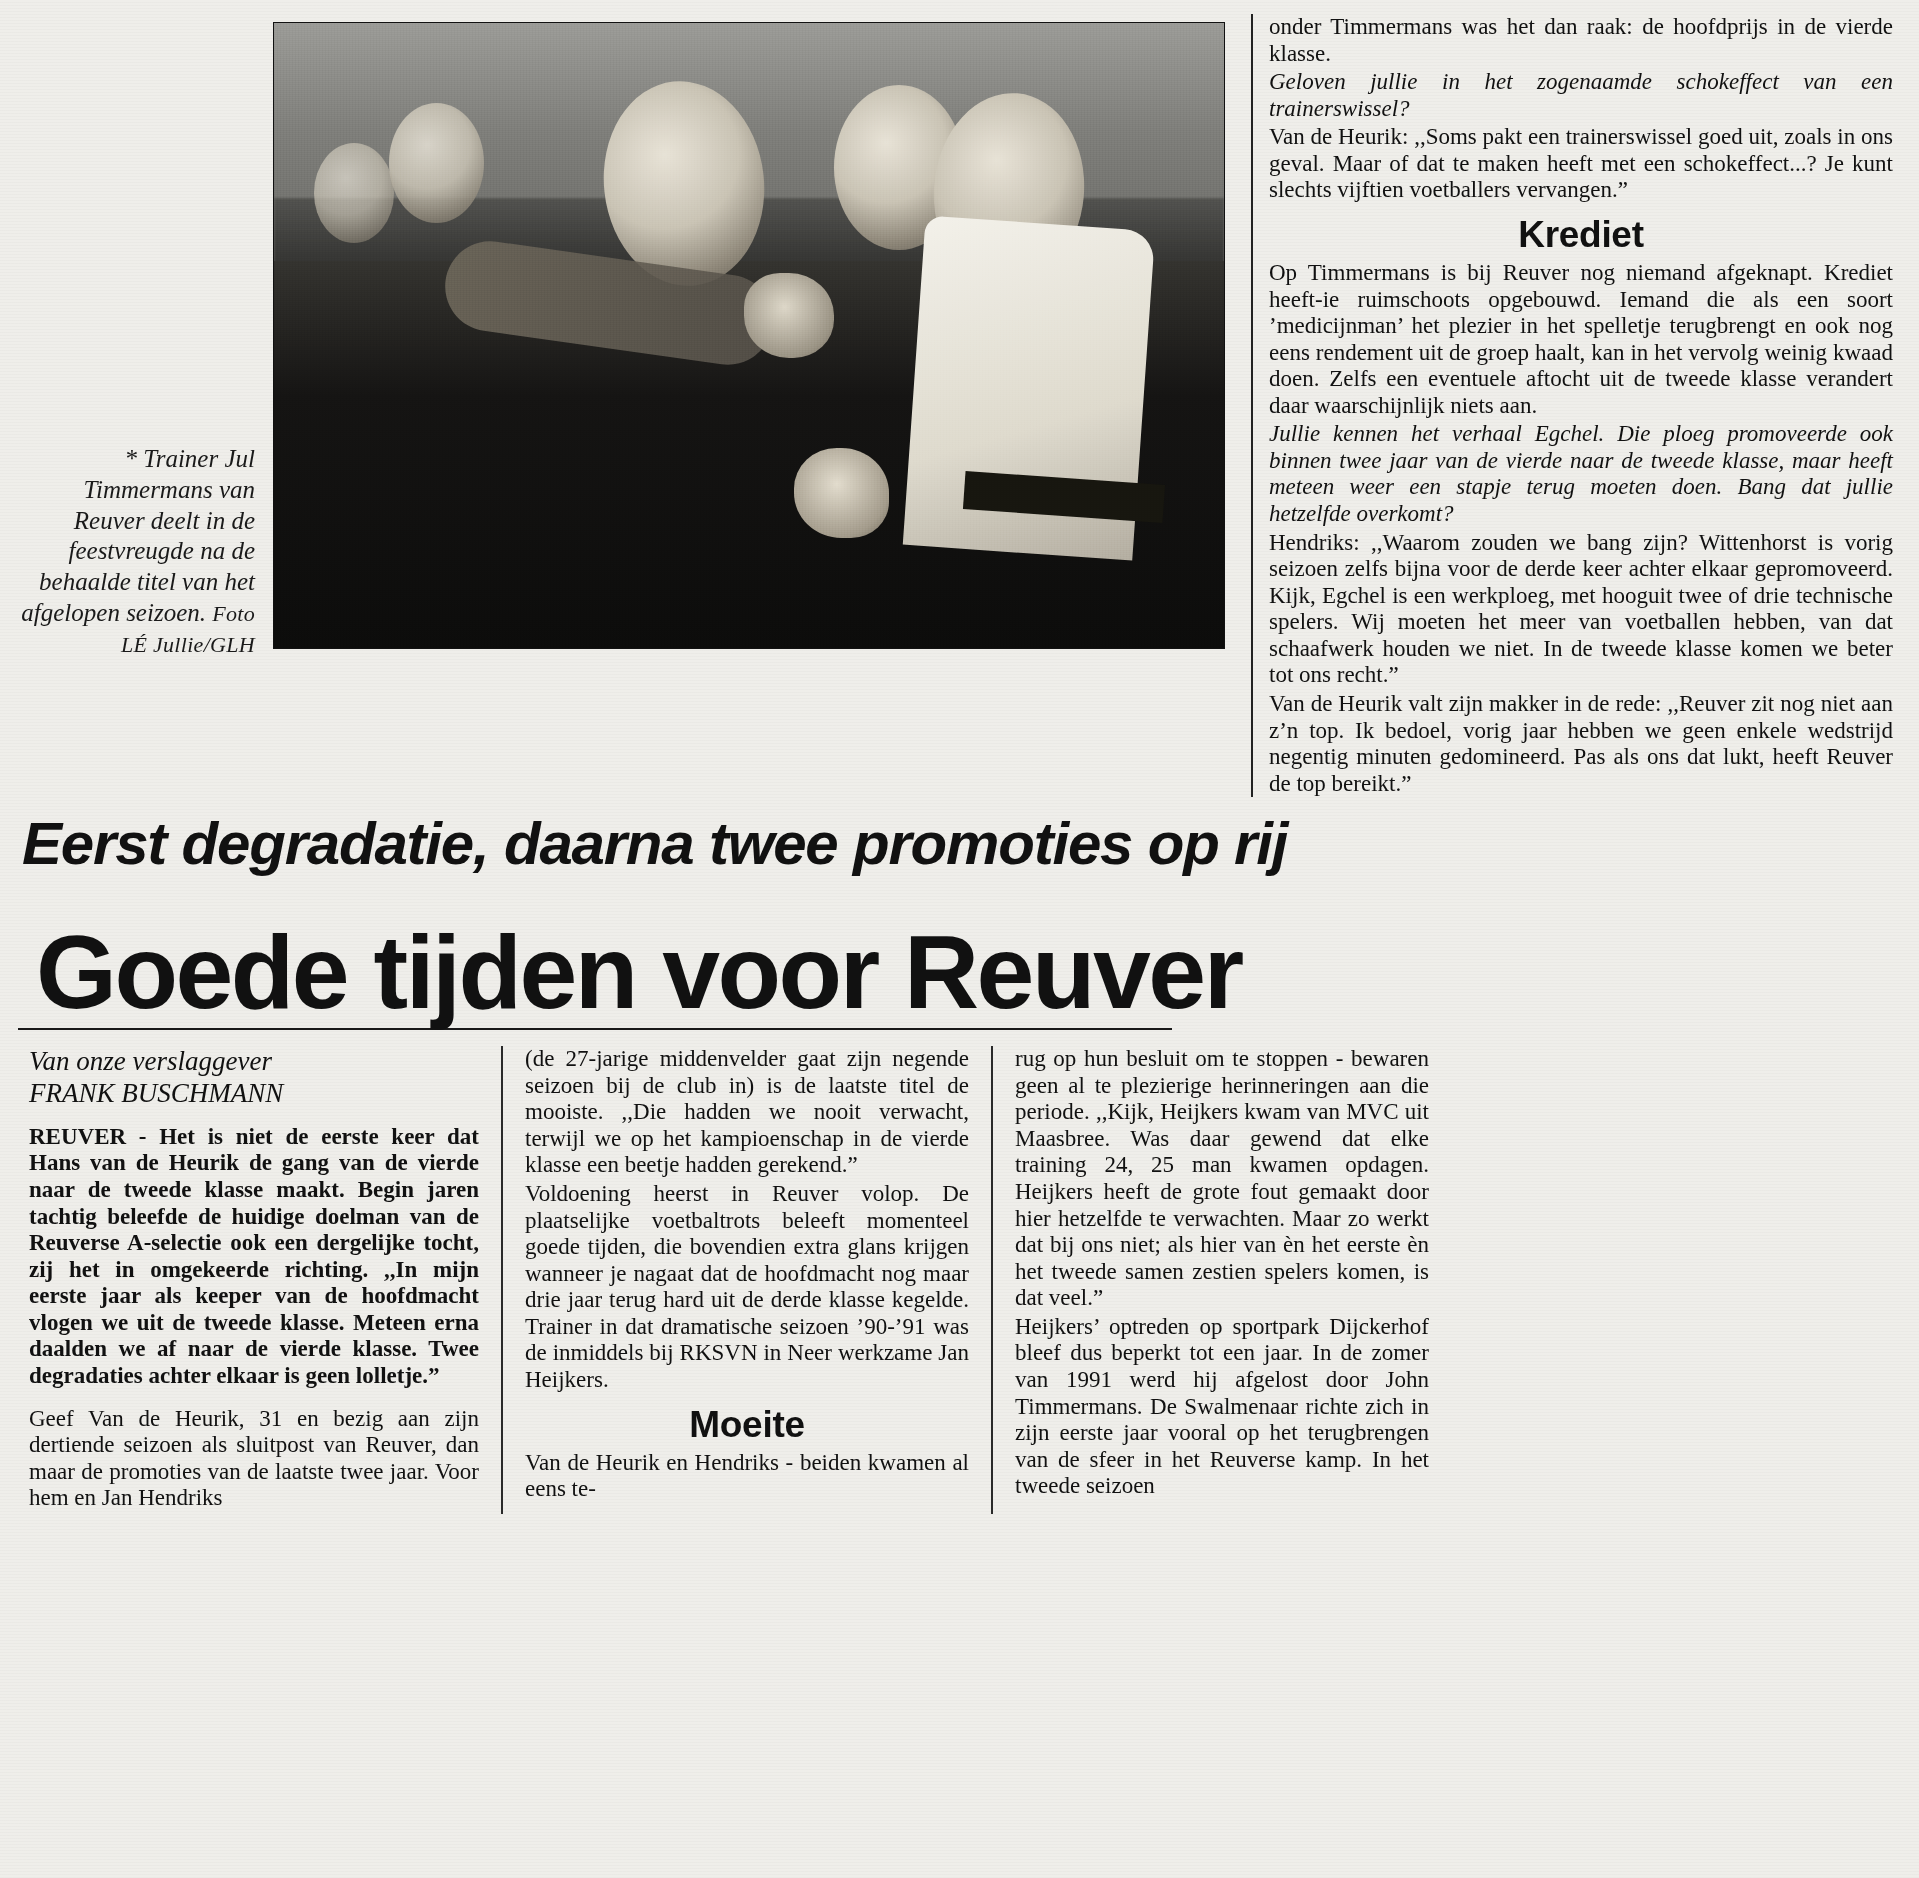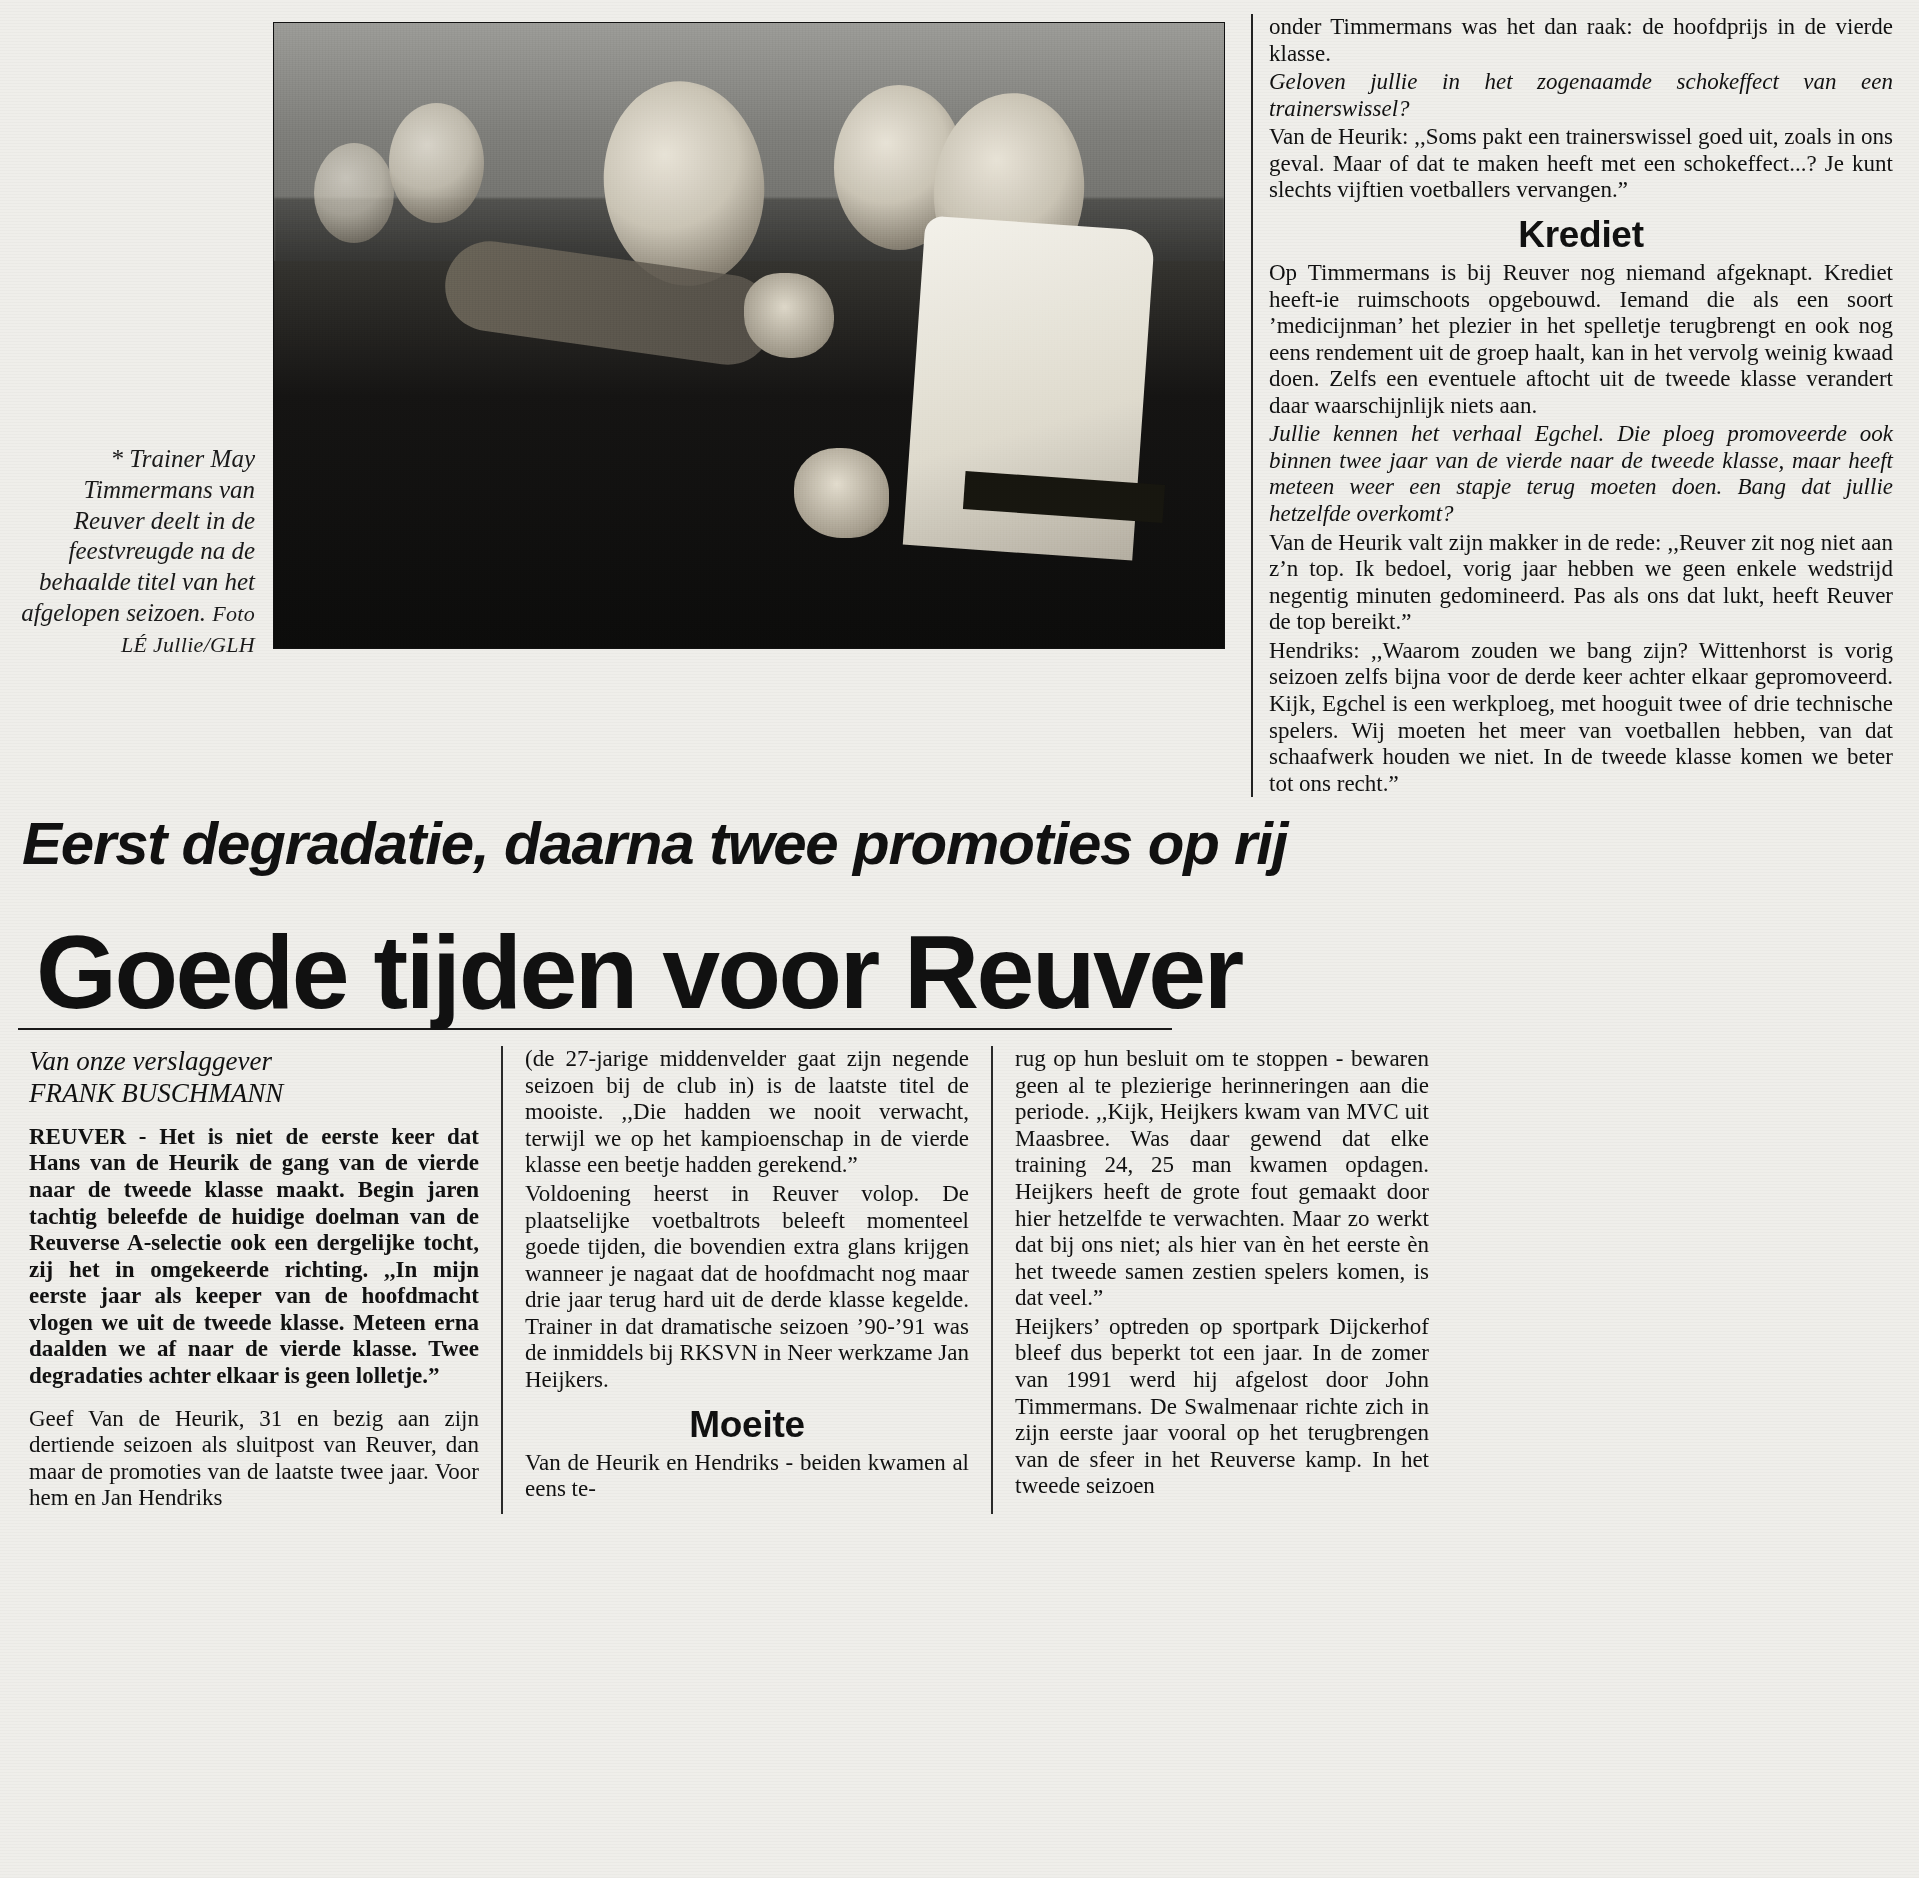--- a/index.html
+++ b/index.html
@@ -195,21 +195,21 @@
 </style>
 </head>
 <body>
 
 <div class="page">
 
   <div class="top">
 
     <div class="caption-col">
       <div class="caption">
-        <span>* Trainer May Timmermans van Reuver deelt in de feestvreugde na de behaalde titel van het afgelopen seizoen.</span>
+        <span>* Trainer Jul Timmermans van Reuver deelt in de feestvreugde na de behaalde titel van het afgelopen seizoen.</span>
         <span class="credit">Foto LÉ Jullie/GLH</span>
       </div>
     </div>
 
     <div class="photo-col">
       <div class="photo">
         <div class="sky"></div>
         <div class="crowdband"></div>
         <div class="darkmass"></div>
         <div class="face f4"></div>
@@ -227,22 +227,22 @@
     </div>
 
     <div class="right-col">
       <div class="rail">
         <p class="body-p">onder Timmermans was het dan raak: de hoofdprijs in de vierde klasse.</p>
         <p class="body-p ital">Geloven jullie in het zogenaamde schokeffect van een trainerswissel?</p>
         <p class="body-p">Van de Heurik: ,,Soms pakt een trainerswissel goed uit, zoals in ons geval. Maar of dat te maken heeft met een schokeffect...? Je kunt slechts vijftien voetballers vervangen.”</p>
         <div class="subhead">Krediet</div>
         <p class="body-p">Op Timmermans is bij Reuver nog niemand afgeknapt. Krediet heeft-ie ruimschoots opgebouwd. Iemand die als een soort ’medicijnman’ het plezier in het spelletje terugbrengt en ook nog eens rendement uit de groep haalt, kan in het vervolg weinig kwaad doen. Zelfs een eventuele aftocht uit de tweede klasse verandert daar waarschijnlijk niets aan.</p>
         <p class="body-p ital">Jullie kennen het verhaal Egchel. Die ploeg promoveerde ook binnen twee jaar van de vierde naar de tweede klasse, maar heeft meteen weer een stapje terug moeten doen. Bang dat jullie hetzelfde overkomt?</p>
+        <p class="body-p">Hendriks: ,,Waarom zouden we bang zijn? Wittenhorst is vorig seizoen zelfs bijna voor de derde keer achter elkaar gepromoveerd. Kijk, Egchel is een werkploeg, met hooguit twee of drie technische spelers. Wij moeten het meer van voetballen hebben, van dat schaafwerk houden we niet. In de tweede klasse komen we beter tot ons recht.”</p>
         <p class="body-p">Van de Heurik valt zijn makker in de rede: ,,Reuver zit nog niet aan z’n top. Ik bedoel, vorig jaar hebben we geen enkele wedstrijd negentig minuten gedomineerd. Pas als ons dat lukt, heeft Reuver de top bereikt.”</p>
-        <p class="body-p">Hendriks: ,,Waarom zouden we bang zijn? Wittenhorst is vorig seizoen zelfs bijna voor de derde keer achter elkaar gepromoveerd. Kijk, Egchel is een werkploeg, met hooguit twee of drie technische spelers. Wij moeten het meer van voetballen hebben, van dat schaafwerk houden we niet. In de tweede klasse komen we beter tot ons recht.”</p>
       </div>
     </div>
   </div>
 
   <div style="width:1190px;">
     <div class="kicker">Eerst degradatie, daarna twee promoties op rij</div>
     <div class="headline">Goede tijden voor Reuver</div>
   </div>
 
   <div style="width:1190px;padding:0 18px;box-sizing:border-box;">

